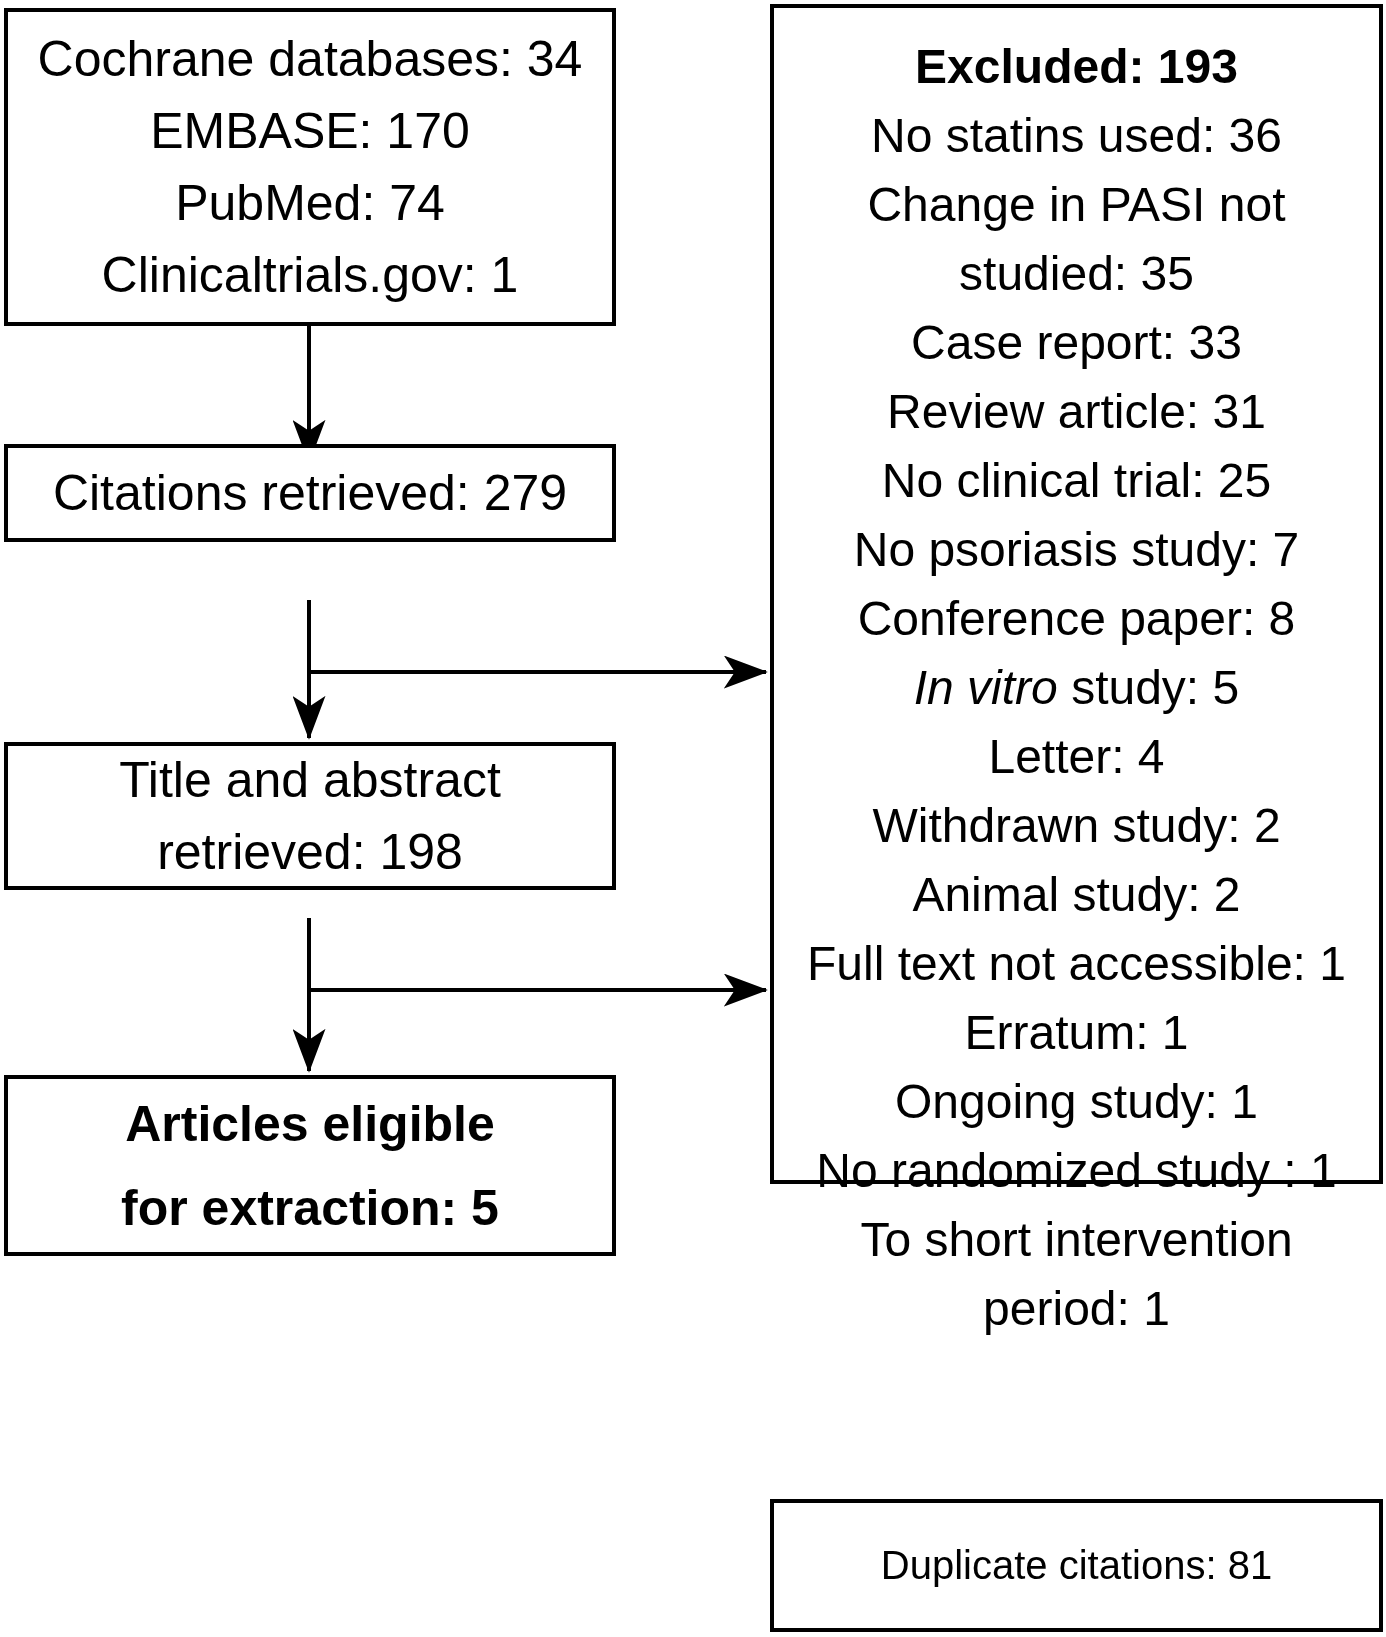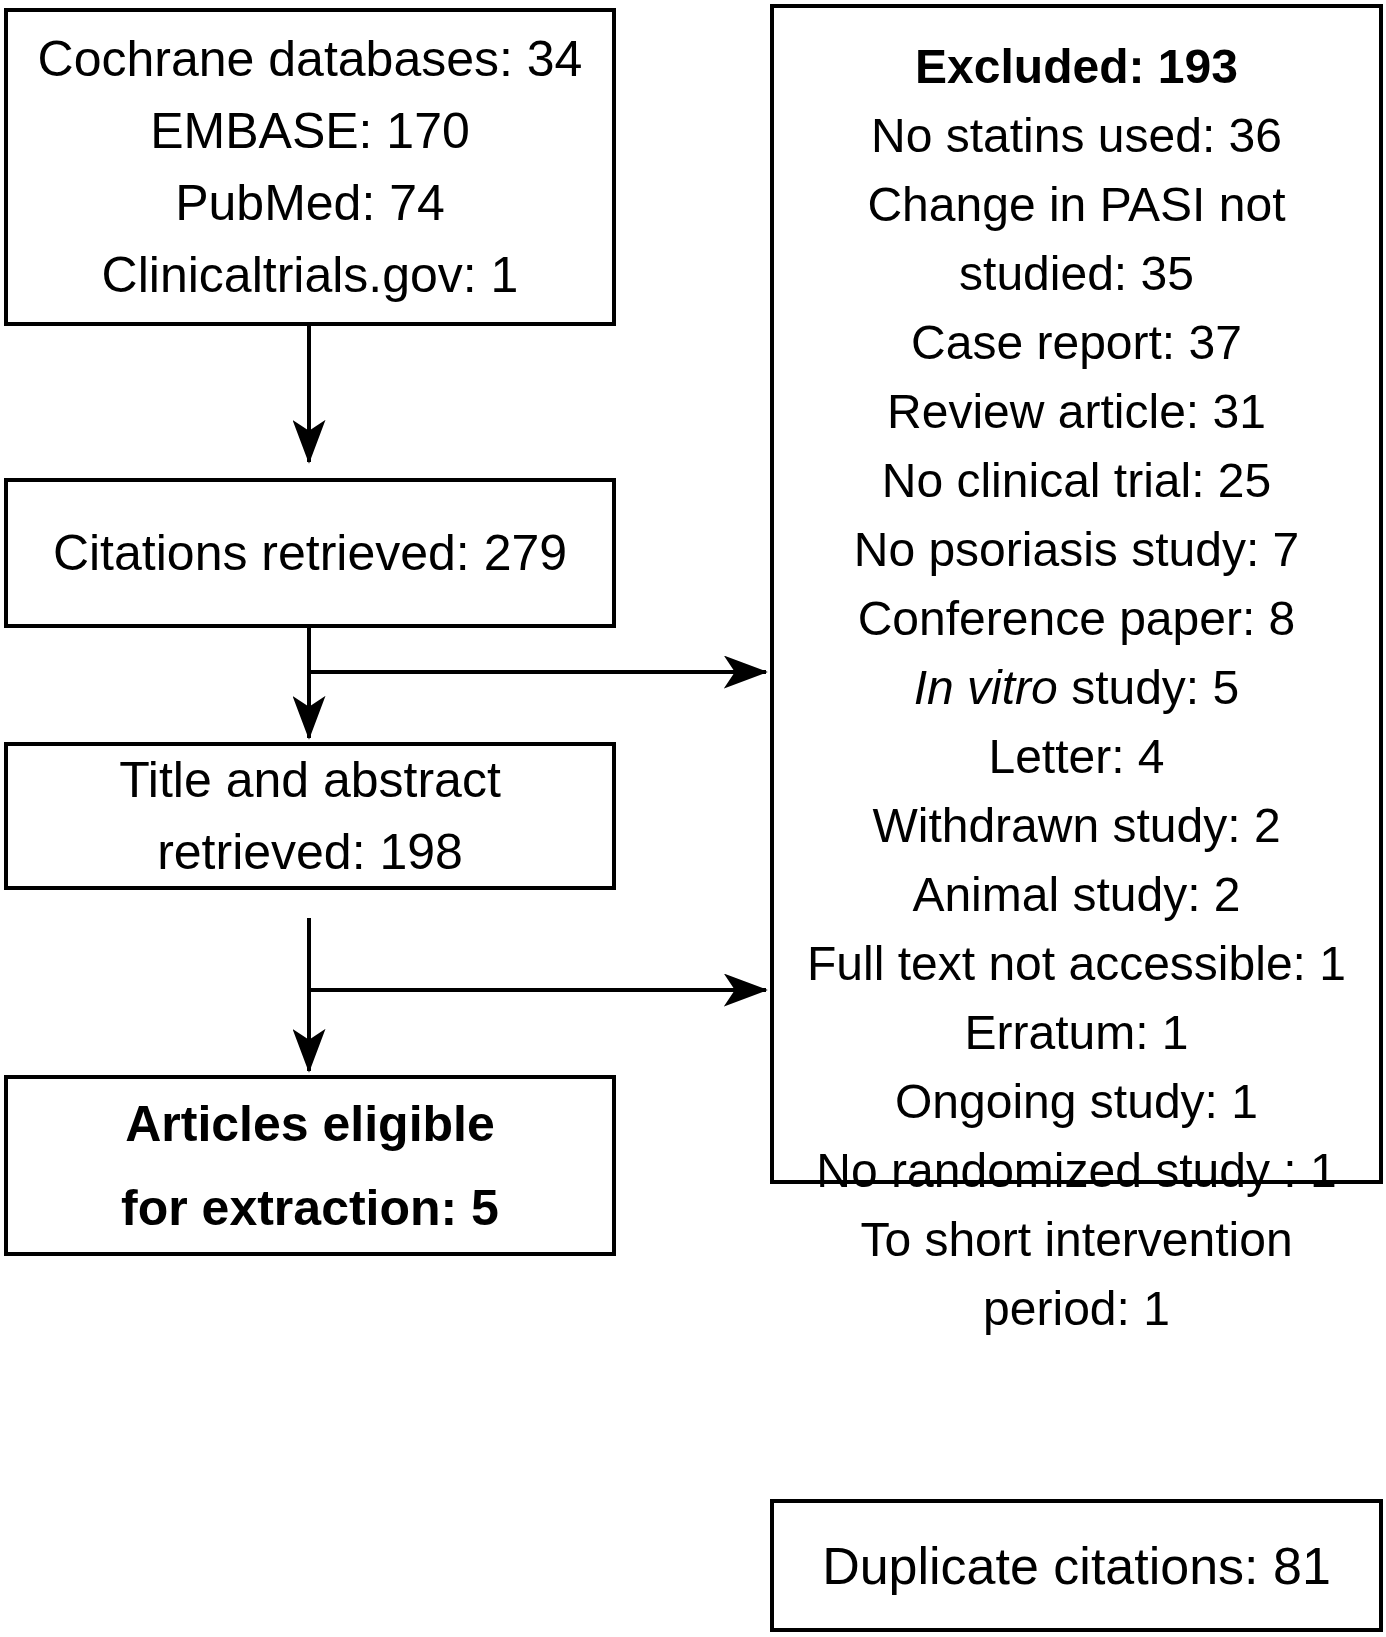--- a/index.html
+++ b/index.html
@@ -30,40 +30,40 @@
     justify-content: center;
     text-align: center;
   }
   .left-box {
     left: 4px;
     width: 612px;
     font-size: 50px;
     line-height: 72px;
   }
   .box-sources       { top: 8px;    height: 318px; }
-  .box-citations     { top: 478px;  height: 150px; }
+  .box-citations     { top: 444px;  height: 98px; }
   .box-title-abstract{ top: 742px;  height: 148px; }
   .box-eligible      { top: 1075px; height: 181px; font-weight: bold; gap: 12px; }
   .box-excluded {
     left: 770px;
     top: 4px;
     width: 613px;
     height: 1180px;
     justify-content: flex-start;
     padding-top: 24px;
     font-size: 48px;
     line-height: 69px;
   }
   .box-excluded .excluded-title { font-weight: bold; }
   .box-duplicates {
     left: 770px;
     top: 1499px;
     width: 613px;
     height: 133px;
-    font-size: 52px;
+    font-size: 40px;
   }
   .line { display: block; }
 </style>
 </head>
 <body>
 
 <div class="canvas">
 
   <svg class="connectors" viewBox="0 0 1386 1637" xmlns="http://www.w3.org/2000/svg" aria-hidden="true">
     <defs>
@@ -97,21 +97,21 @@
   <div class="box left-box box-eligible">
     <span class="line">Articles eligible</span>
     <span class="line">for extraction: 5</span>
   </div>
 
   <div class="box box-excluded">
     <div class="excluded-title">Excluded: 193</div>
     <div>
         <div>No statins used: 36</div>
         <div>Change in PASI not<br>studied: 35</div>
-        <div>Case report: 37</div>
+        <div>Case report: 33</div>
         <div>Review article: 31</div>
         <div>No clinical trial: 25</div>
         <div>No psoriasis study: 7</div>
         <div>Conference paper: 8</div>
         <div><i>In vitro</i> study: 5</div>
         <div>Letter: 4</div>
         <div>Withdrawn study: 2</div>
         <div>Animal study: 2</div>
         <div>Full text not accessible: 1</div>
         <div>Erratum: 1</div>

